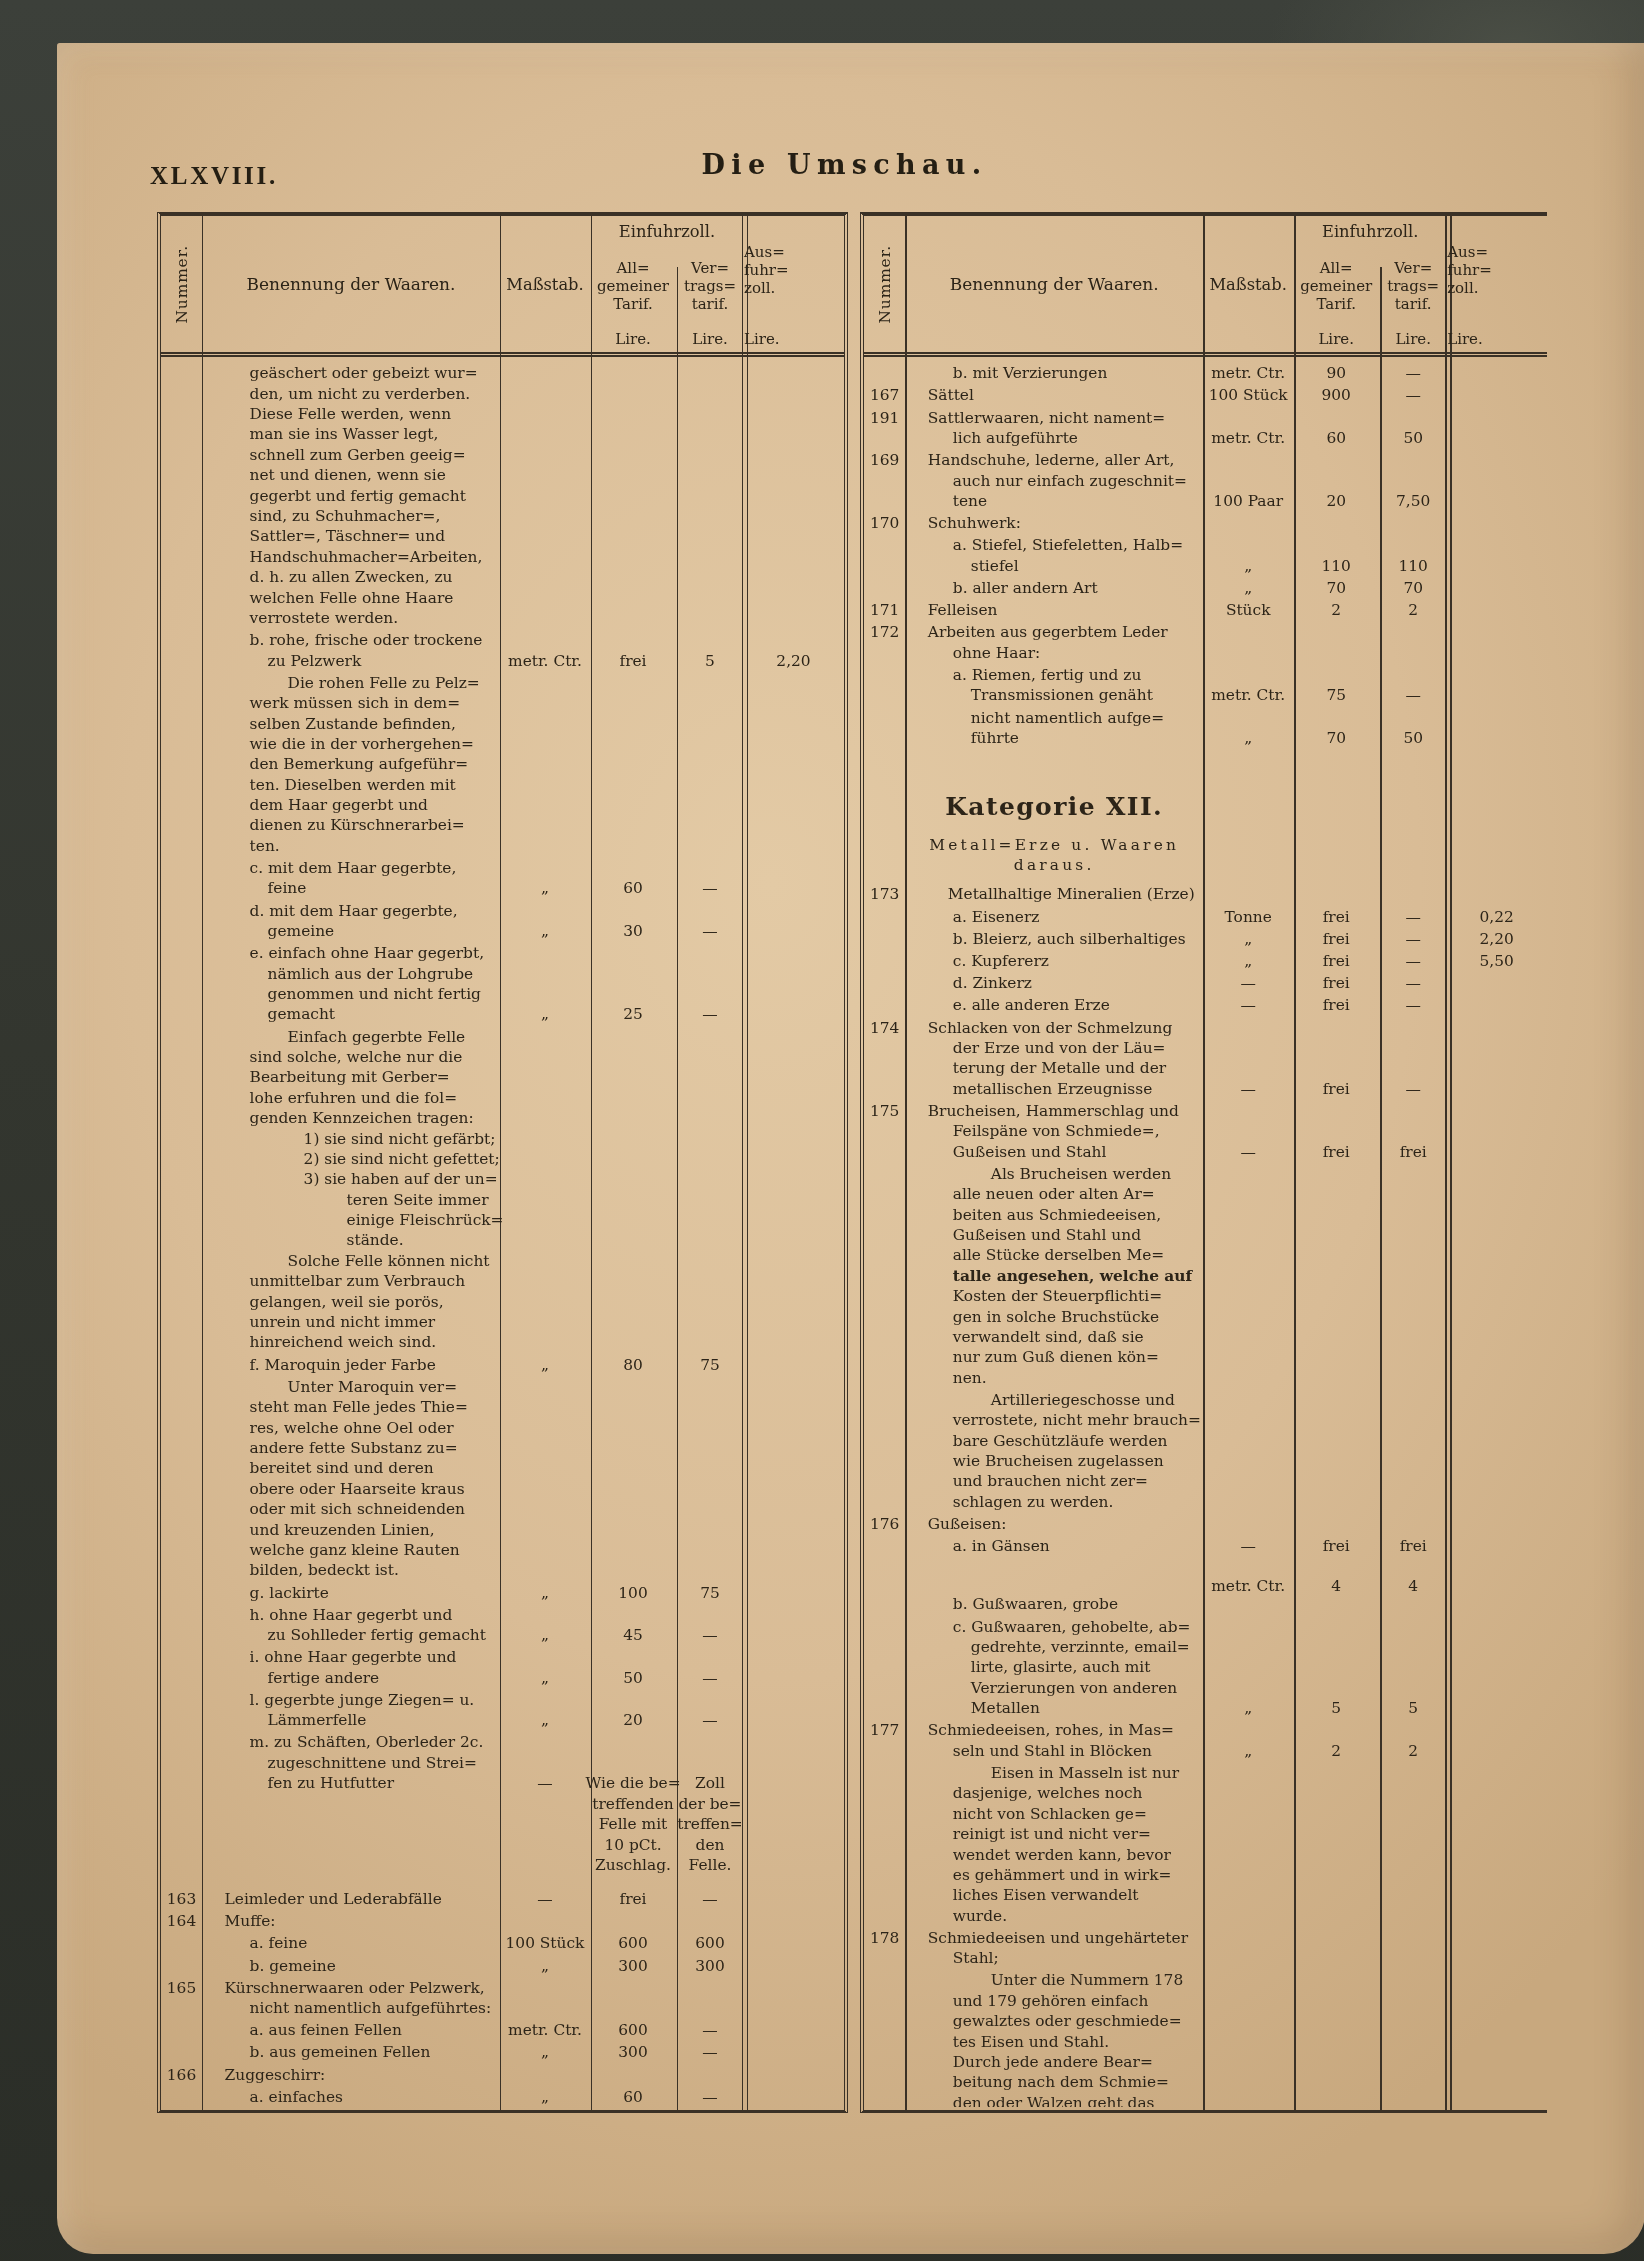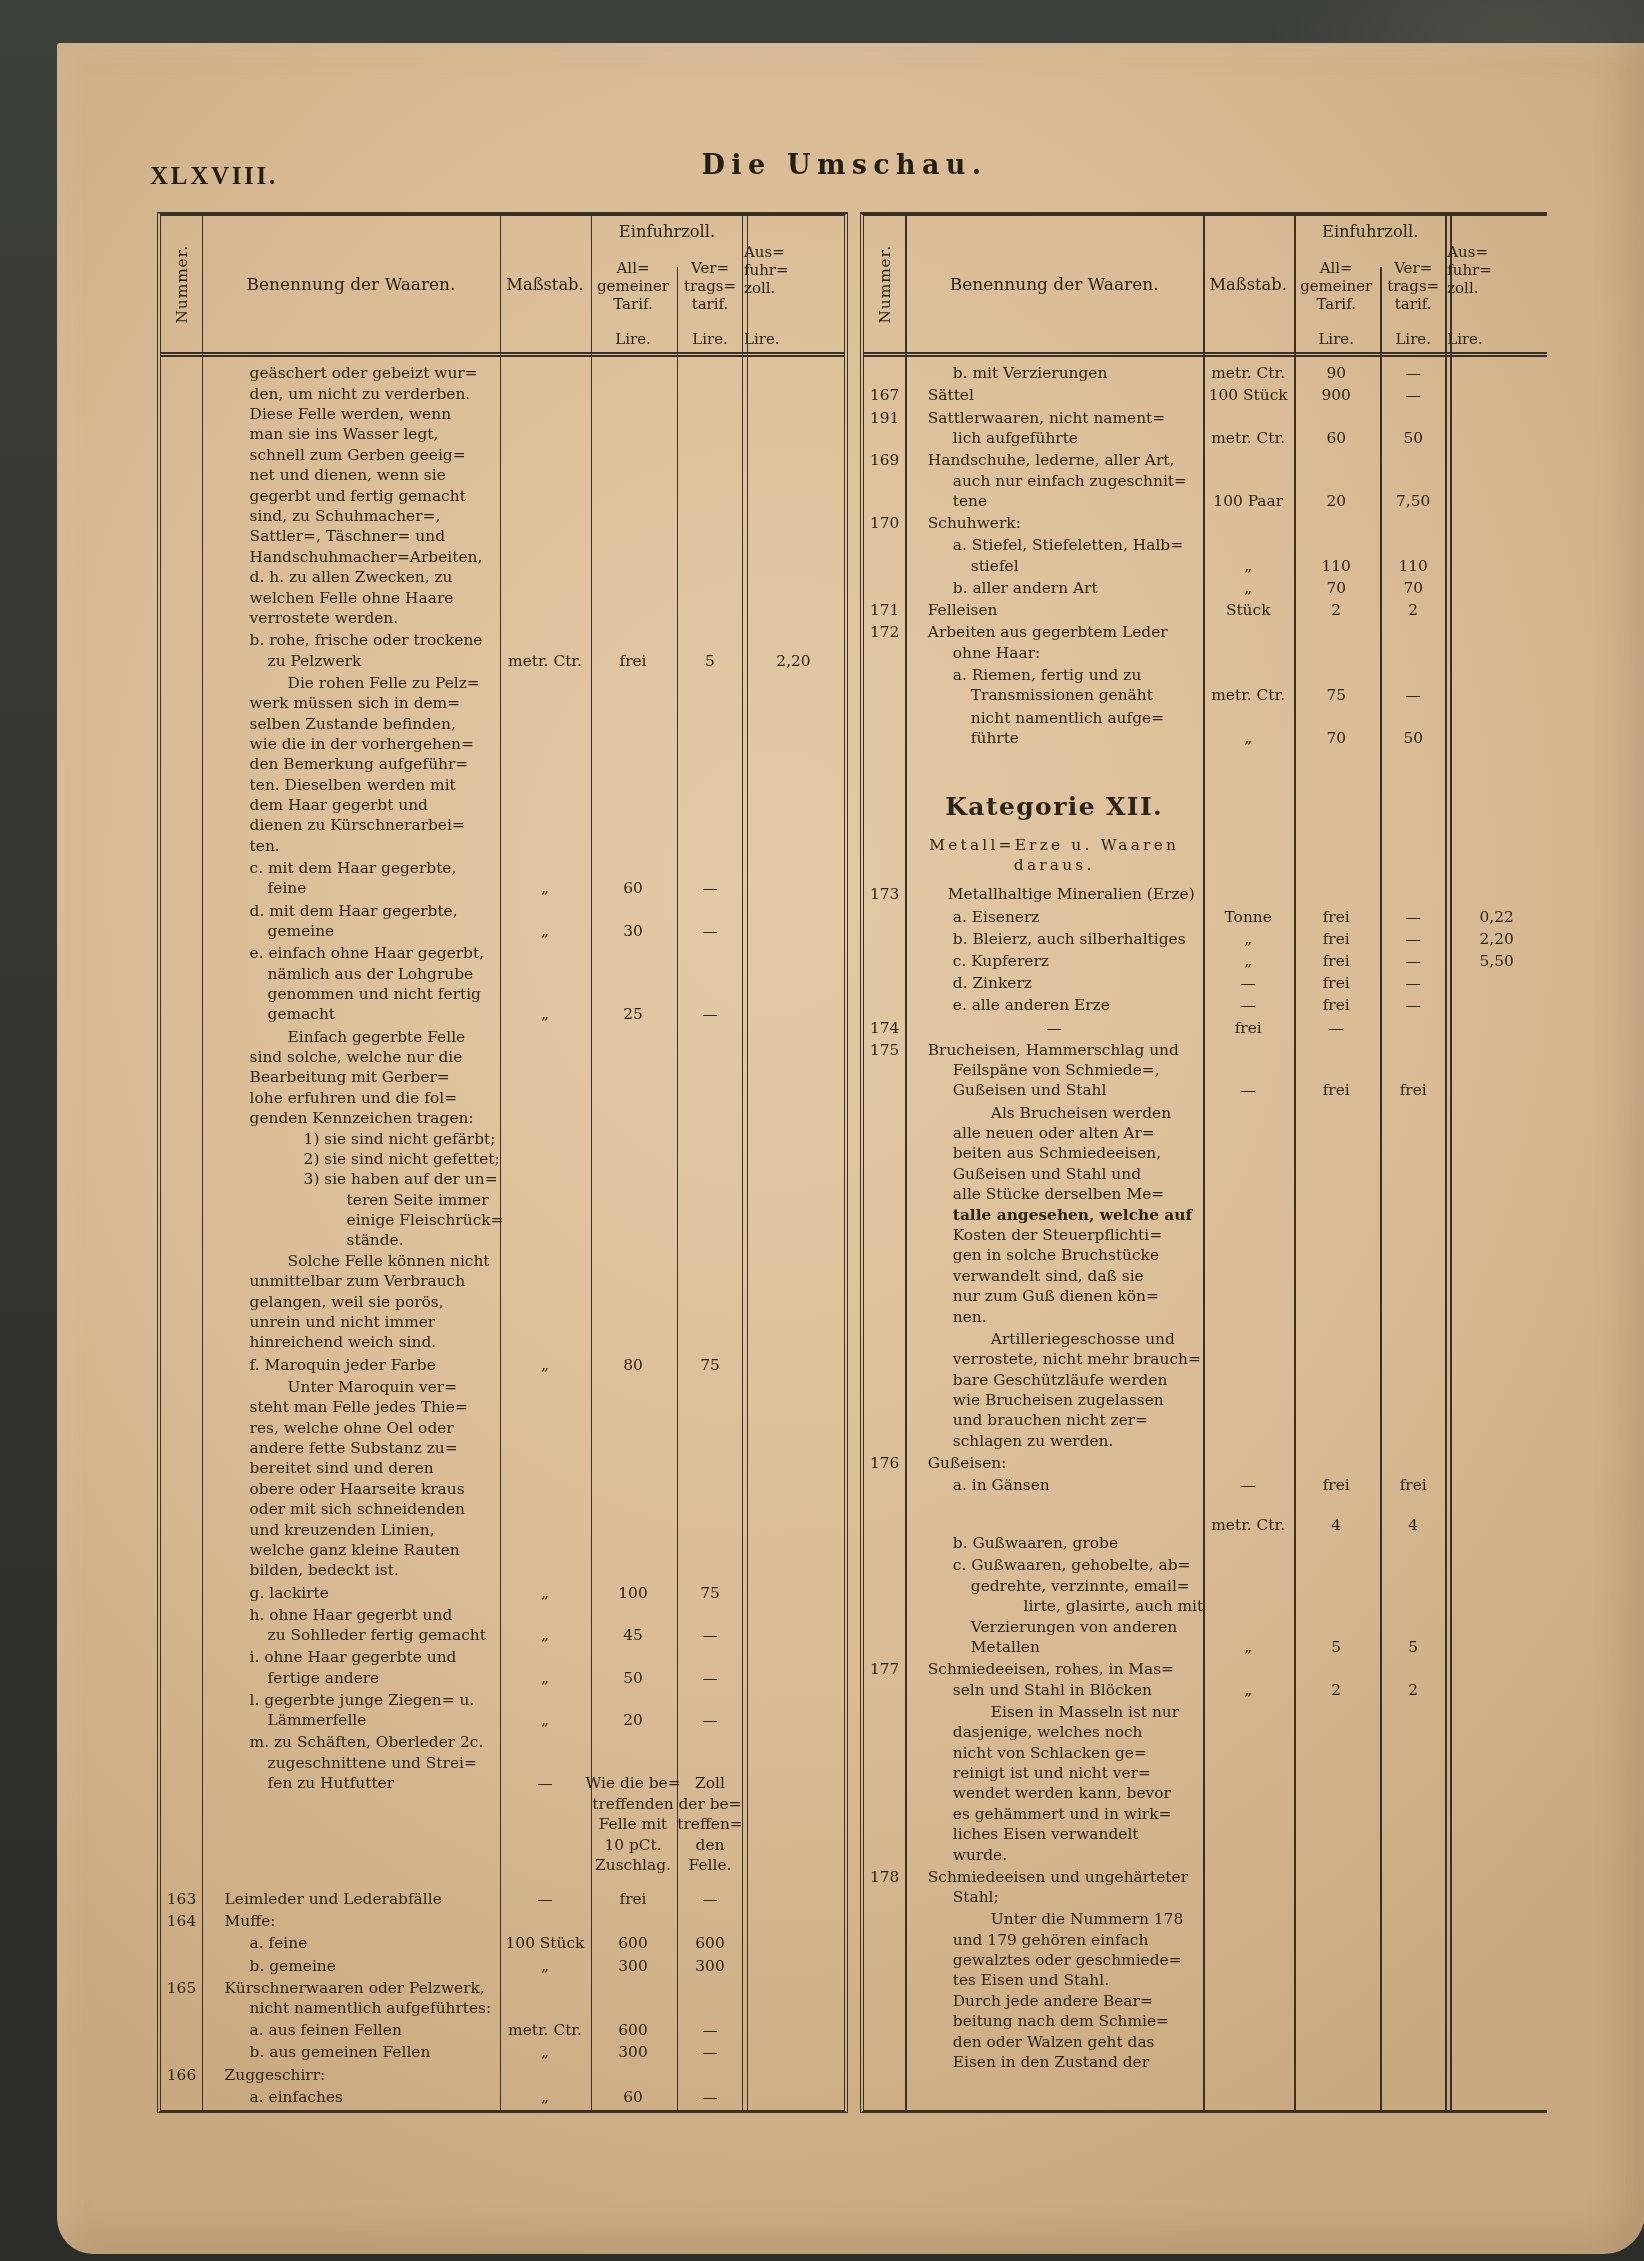--- a/index.html
+++ b/index.html
@@ -847,20 +847,26 @@
               </div>
               <div class="cv c-vert va-m">
                 <div class="bl">—</div>
               </div>
               <div class="cv c-aus va-m"></div>
             </div>
             <div class="trow">
               <div class="c-num">
                 <div class="bl">174</div>
               </div>
+              <div class="c-ben">
+                <div class="bl" style="padding-left: 0px;">Schlacken von der Schmelzung</div>
+                <div class="bl" style="padding-left: 25px;">der Erze und von der Läu=</div>
+                <div class="bl" style="padding-left: 25px;">terung der Metalle und der</div>
+                <div class="bl" style="padding-left: 25px;">metallischen Erzeugnisse</div>
+              </div>
               <div class="cv c-mass va-b">
                 <div class="bl">—</div>
               </div>
               <div class="cv c-allg va-b">
                 <div class="bl">frei</div>
               </div>
               <div class="cv c-vert va-b">
                 <div class="bl">—</div>
               </div>
               <div class="cv c-aus va-b"></div>
@@ -962,21 +968,21 @@
               <div class="cv c-vert va-m">
                 <div class="bl">4</div>
               </div>
               <div class="cv c-aus va-m"></div>
             </div>
             <div class="trow">
               <div class="c-num"></div>
               <div class="c-ben">
                 <div class="bl" style="padding-left: 25px;">c. Gußwaaren, gehobelte, ab=</div>
                 <div class="bl" style="padding-left: 43px;">gedrehte, verzinnte, email=</div>
-                <div class="bl" style="padding-left: 43px; text-align: right;">lirte, glasirte, auch mit</div>
+                <div class="bl" style="padding-left: 43px;">lirte, glasirte, auch mit</div>
                 <div class="bl" style="padding-left: 43px;">Verzierungen von anderen</div>
                 <div class="bl" style="padding-left: 43px;">Metallen</div>
               </div>
               <div class="cv c-mass va-b">
                 <div class="bl">„</div>
               </div>
               <div class="cv c-allg va-b">
                 <div class="bl">5</div>
               </div>
               <div class="cv c-vert va-b">

